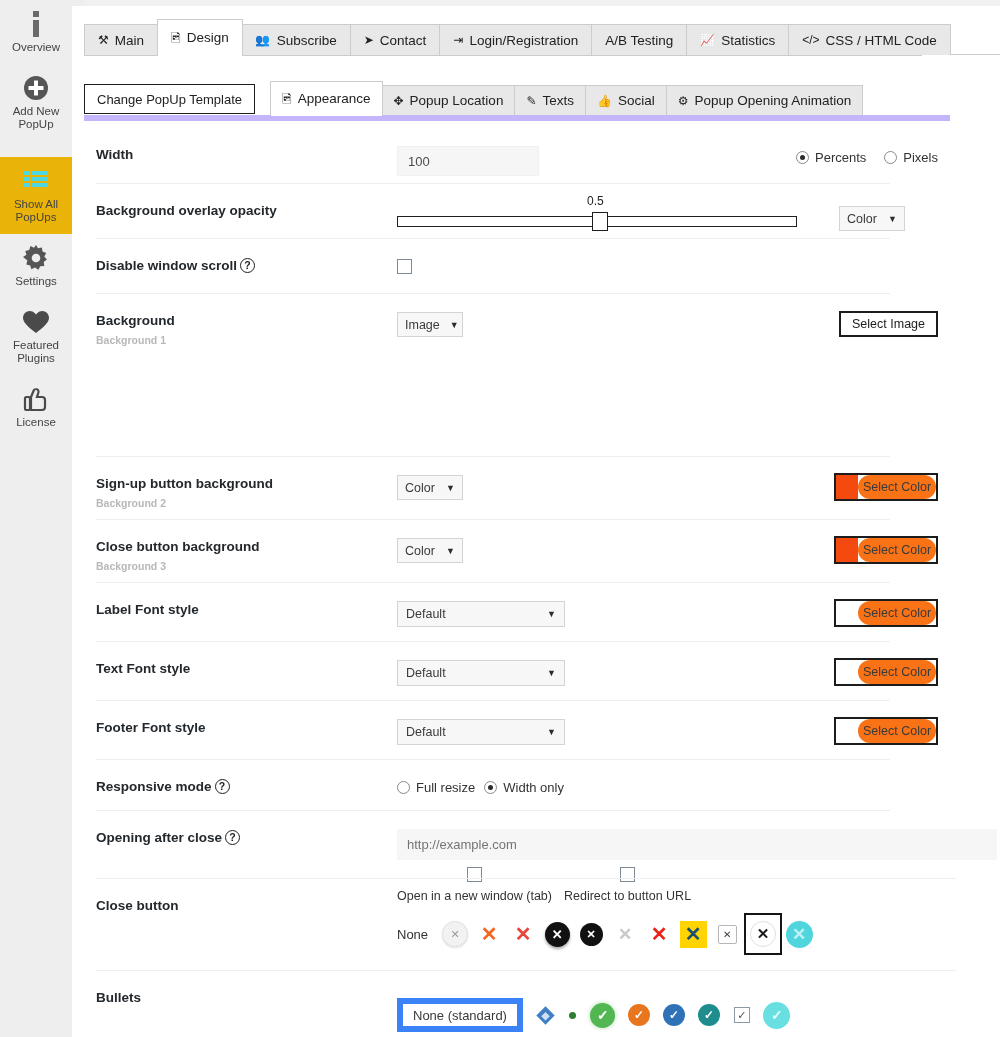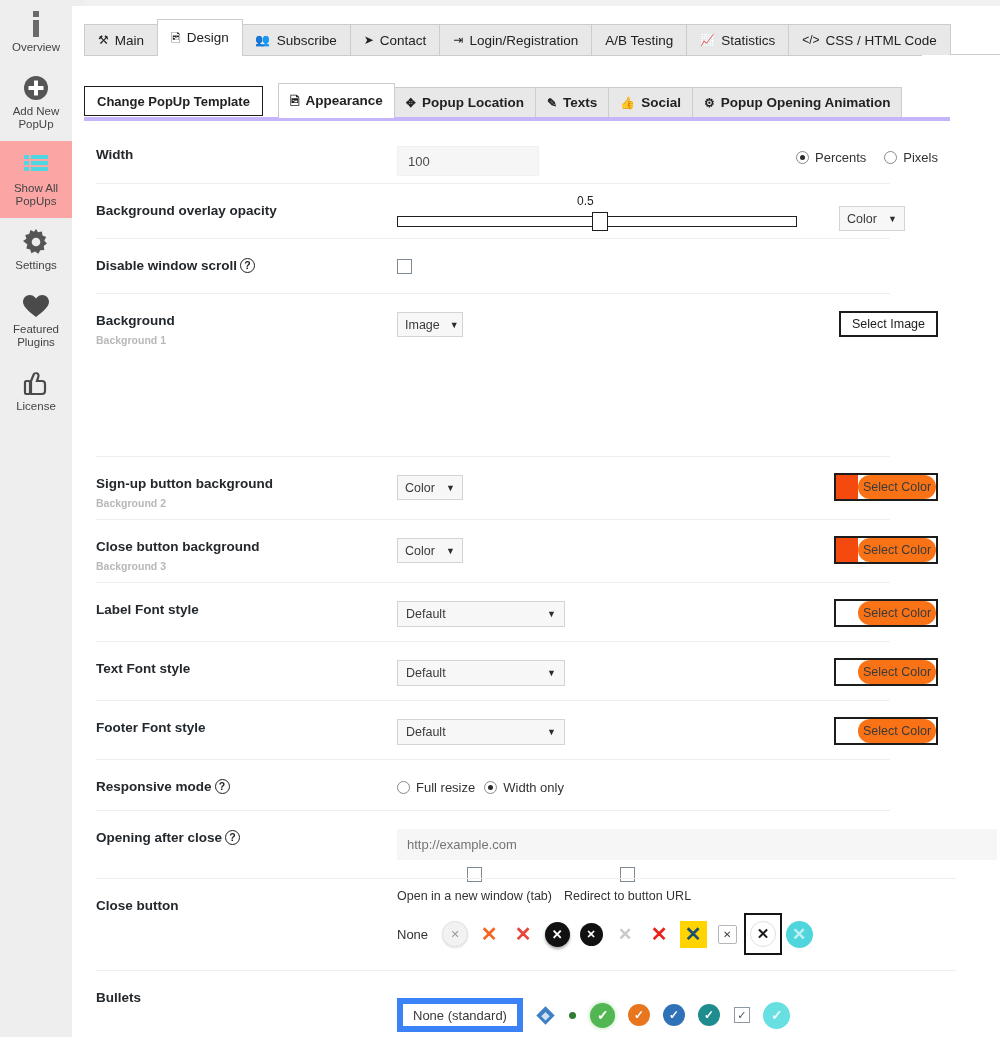--- a/index.html
+++ b/index.html
@@ -34,21 +34,21 @@
     cursor:pointer;
     user-select:none;
   }
   .side-item .side-ico {
     display:block;
     height:30px;
     line-height:30px;
     margin-bottom:3px;
     color:#4d4d4d;
   }
-  .side-item.active { background:#fca5a5; }
+  .side-item.active { background:#eab308;margin-top:16px; }
   .side-item.active .side-ico { color:#4cd7e3; }
   .side-label { display:block; }
 
   
   #content {
     position:absolute; top:6px; left:72px;
     width:928px; height:1031px;
     background:#ffffff;
   }
 
@@ -88,22 +88,21 @@
     content:""; position:absolute; left:0; right:0; bottom:-1px; height:2px;
     background:#ffffff;
   }
   .tab .t-ico { font-size:12px; line-height:1; display:inline-block; }
 
   
   #subrow {
     position:absolute; top:78px; left:12px;
     width:866px; height:37px;
     display:flex; align-items:flex-end;
-    border-bottom:4px solid #c4b5fd;
-    font-weight:bold;
+    border-bottom:6px solid #c4b5fd;
   }
   #change-template {
     position:relative; z-index:4;
     height:30px;
     padding:0 12px;
     display:flex; align-items:center;
     font-size:13px;
     background:#ffffff;
     border:1px solid #1c1c1c;
     color:#222;
@@ -242,21 +241,21 @@
     position:absolute; top:10px; left:0; width:400px; height:11px;
     border:1px solid #1f1f1f; background:#ffffff;
   }
   .slider-handle {
     position:absolute; top:6px; left:195px;
     width:16px; height:19px;
     border:1px solid #1f1f1f; background:#ffffff;
     cursor:pointer;
   }
   .slider-val {
-    position:absolute; top:-12px; left:180px;
+    position:absolute; top:-12px; left:190px;
     font-size:12px; color:#222;
   }
 
   
   .sel {
     height:25px;
     border:1px solid #d4d4d4;
     background:#f7f7f7;
     font-size:12.5px;
     color:#3a3a3a;

